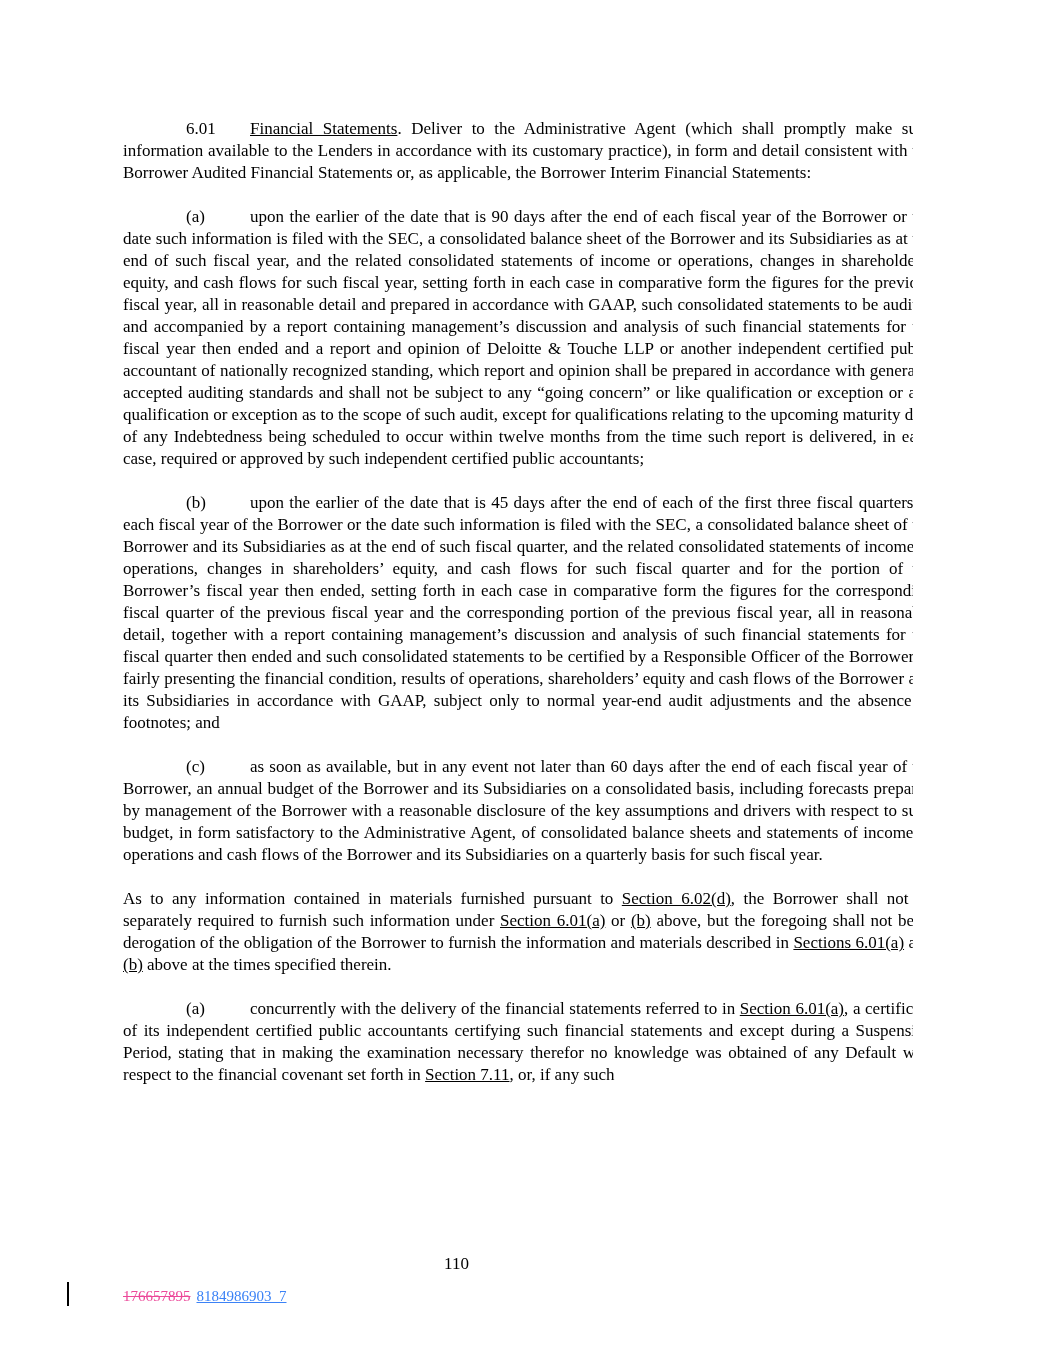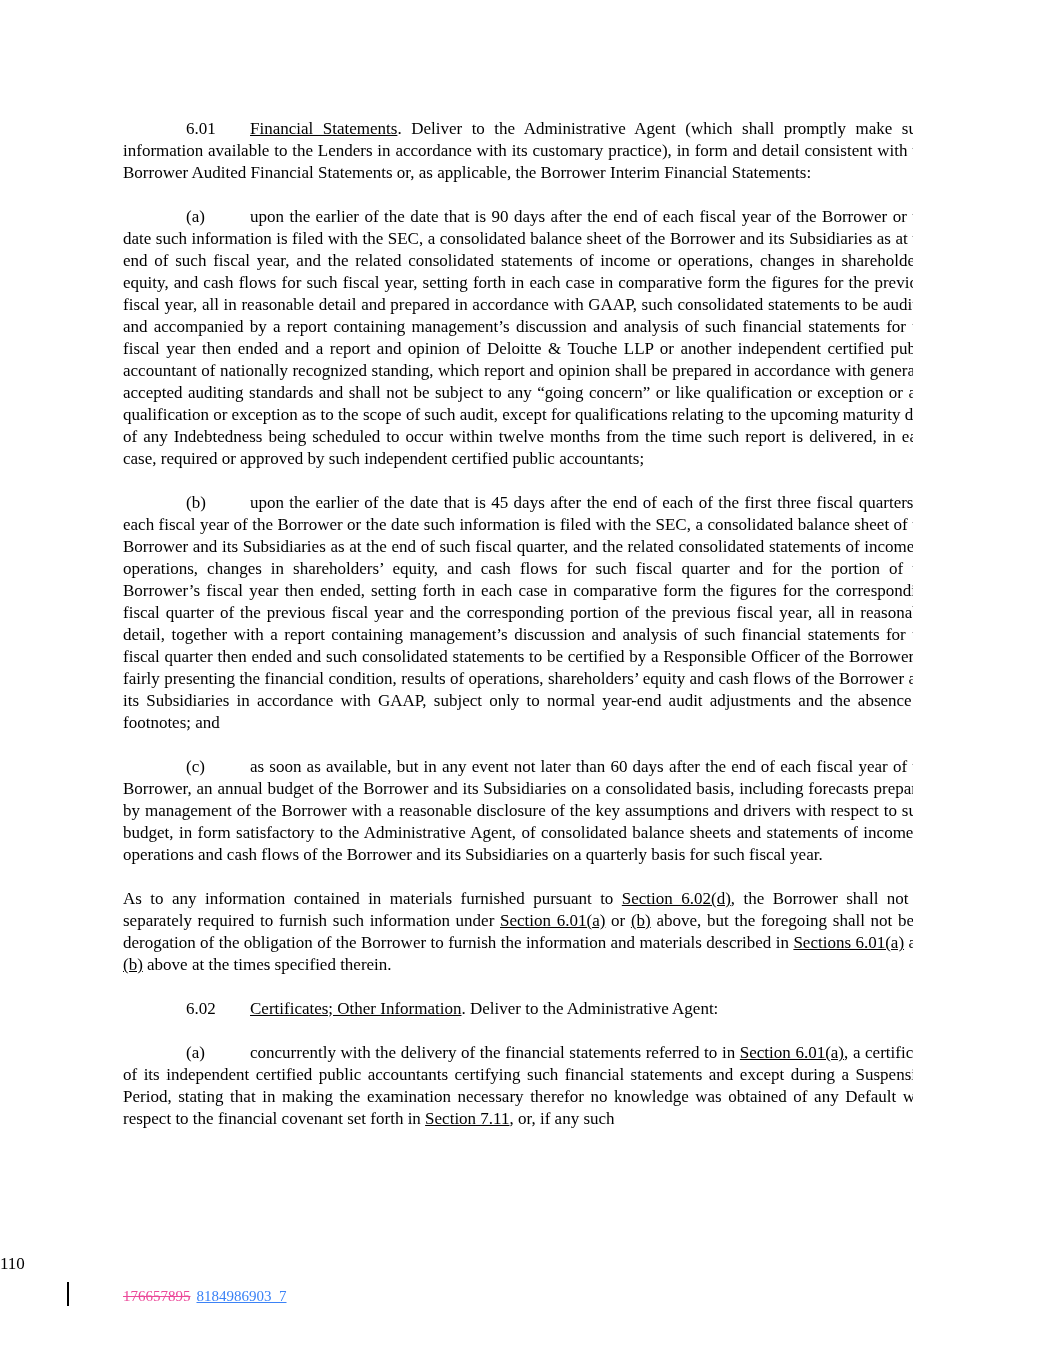--- a/index.html
+++ b/index.html
@@ -30,21 +30,21 @@
     display: inline-block;
     width: 64px;
     text-indent: 0;
   }
   .u { text-decoration: underline; }
   .page-number {
     position: absolute;
     top: 1253px;
     left: 0;
     width: 100%;
-    text-align: left;
+    text-align: center;
   }
   .doc-ids {
     position: absolute;
     top: 1286px;
     left: 123px;
     font-size: 15px;
     line-height: 20px;
   }
   .doc-id-old {
     color: #ec4899;
@@ -73,21 +73,20 @@
     <p class="para indent"><span class="tab-num">6.01</span><span class="u">Financial Statements</span><span>.  Deliver to the Administrative Agent (which shall promptly make such information available to the Lenders in accordance with its customary practice), in form and detail consistent with the Borrower Audited Financial Statements or, as applicable, the Borrower Interim Financial Statements:</span></p>
 
     <p class="para indent"><span class="tab-num">(a)</span><span>upon the earlier of the date that is 90 days after the end of each fiscal year of the Borrower or the date such information is filed with the SEC, a consolidated balance sheet of the Borrower and its Subsidiaries as at the end of such fiscal year, and the related consolidated statements of income or operations, changes in shareholders’ equity, and cash flows for such fiscal year, setting forth in each case in comparative form the figures for the previous fiscal year, all in reasonable detail and prepared in accordance with GAAP, such consolidated statements to be audited and accompanied by a report containing management’s discussion and analysis of such financial statements for the fiscal year then ended and a report and opinion of  Deloitte &amp; Touche LLP or another independent certified public accountant of nationally recognized standing, which report and opinion shall be prepared in accordance with generally accepted auditing standards and shall not be subject to any “going concern” or like qualification or exception or any qualification or exception as to the scope of such audit, except for qualifications relating to the upcoming maturity date of any Indebtedness being scheduled to occur within twelve months from the time such report is delivered, in each case, required or approved by such independent certified public accountants;</span></p>
 
     <p class="para indent"><span class="tab-num">(b)</span><span>upon the earlier of the date that is 45 days after the end of each of the first three fiscal quarters of each fiscal year of the Borrower or the date such information is filed with the SEC, a consolidated balance sheet of the Borrower and its Subsidiaries as at the end of such fiscal quarter, and the related consolidated statements of income or operations, changes in shareholders’ equity, and cash flows for such fiscal quarter and for the portion of the Borrower’s fiscal year then ended, setting forth in each case in comparative form the figures for the corresponding fiscal quarter of the previous fiscal year and the corresponding portion of the previous fiscal year, all in reasonable detail, together with a report containing management’s discussion and analysis of such financial statements for the fiscal quarter then ended and such consolidated statements to be certified by a Responsible Officer of the Borrower as fairly presenting the financial condition, results of operations, shareholders’ equity and cash flows of the Borrower and its Subsidiaries in accordance with GAAP, subject only to normal year-end audit adjustments and the absence of footnotes; and</span></p>
 
     <p class="para indent"><span class="tab-num">(c)</span><span>as soon as available, but in any event not later than 60 days after the end of each fiscal year of the Borrower, an annual budget of the Borrower and its Subsidiaries on a consolidated basis, including forecasts prepared by management of the Borrower with a reasonable disclosure of the key assumptions and drivers with respect to such budget, in form satisfactory to the Administrative Agent, of consolidated balance sheets and statements of income or operations and cash flows of the Borrower and its Subsidiaries on a quarterly basis for such fiscal year.</span></p>
 
     <p class="para"><span>As to any information contained in materials furnished pursuant to </span><span class="u">Section 6.02(d)</span><span>, the Borrower shall not be separately required to furnish such information under </span><span class="u">Section 6.01(a)</span><span> or </span><span class="u">(b)</span><span> above, but the foregoing shall not be in derogation of the obligation of the Borrower to furnish the information and materials described in </span><span class="u">Sections 6.01(a)</span><span> and </span><span class="u">(b)</span><span> above at the times specified therein.</span></p>
 
-    <p class="para indent"><span class="tab-num">6.02</span><span class="u">Certificates; Other Information</span><span>.  Deliver to the Administrative Agent:</span></p>
 
     <p class="para indent"><span class="tab-num">(a)</span><span>concurrently with the delivery of the financial statements referred to in </span><span class="u">Section 6.01(a)</span><span>, a certificate of its independent certified public accountants certifying such financial statements and except during a Suspension Period, stating that in making the examination necessary therefor no knowledge was obtained of any Default with respect to the financial covenant set forth in </span><span class="u">Section 7.11</span><span>, or, if any such</span></p>
 
   </div>
 
   <div class="page-number">110</div>
 
   <div class="change-bar"></div>
 
   <div class="doc-ids"><span class="doc-id-old">176657895</span><span class="doc-id-new">8184986903_7</span></div>

